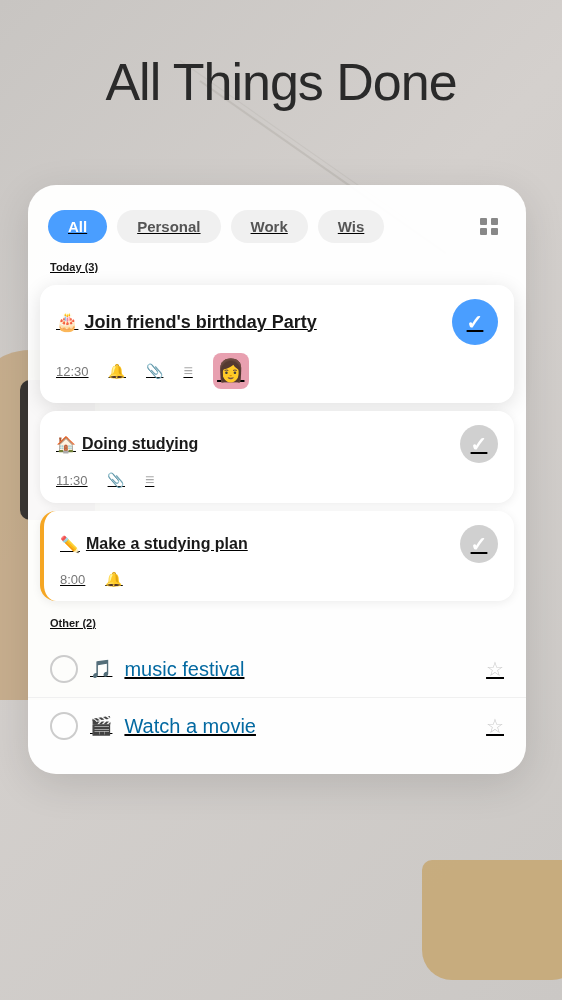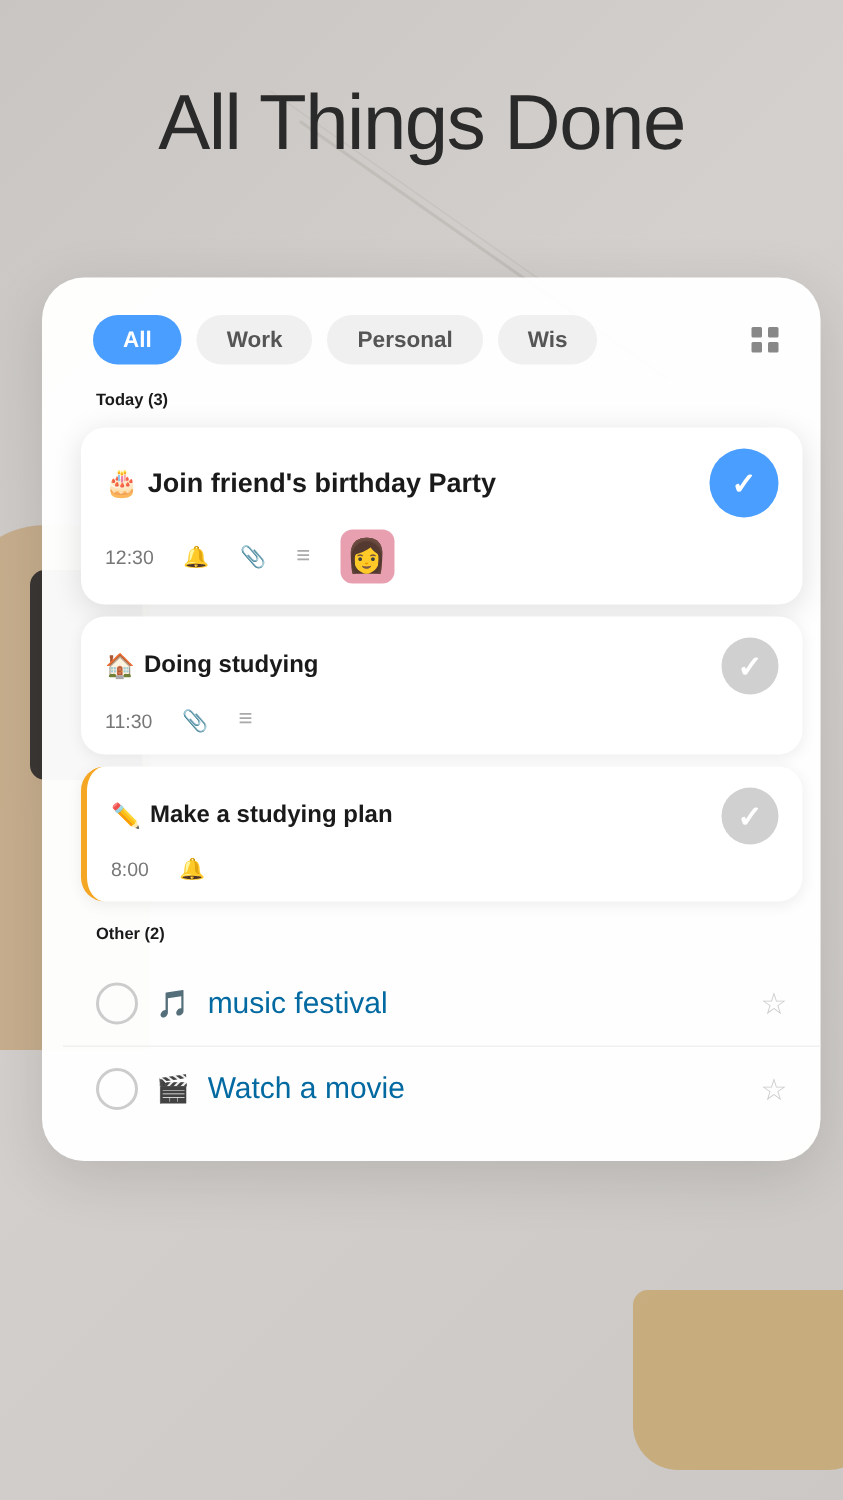--- a/index.html
+++ b/index.html
@@ -87,26 +87,27 @@
       color: #2a2a2a;
       letter-spacing: -1px;
       z-index: 10;
     }
 
     
     .main-card {
       position: absolute;
       top: 185px;
       left: 28px;
-      right: 15px;
+      right: 36px;
       background: rgba(255,255,255,0.97);
       border-radius: 28px;
-      padding: 24px 0 20px 14px;
+      padding: 24px 0 20px 0;
       z-index: 20;
       box-shadow: 0 10px 40px rgba(0,0,0,0.12);
+      text-decoration: underline;
     }
 
     
     .tabs-row {
       display: flex;
       align-items: center;
       gap: 10px;
       padding: 0 20px;
       margin-bottom: 18px;
     }
@@ -316,22 +317,22 @@
 <div class="bg-left-arm"></div>
 <div class="bg-phone"></div>
 <div class="bg-basket"></div>
 
 <h1 class="app-title">All Things Done</h1>
 
 <div class="main-card">
 
   <div class="tabs-row">
     <button class="tab tab-active">All</button>
+    <button class="tab tab-inactive">Personal</button>
     <button class="tab tab-inactive">Work</button>
-    <button class="tab tab-inactive">Personal</button>
     <button class="tab tab-inactive">Wis</button>
     <div class="tab-grid-icon">
       <div class="grid-dots">
         <div class="grid-dot"></div>
         <div class="grid-dot"></div>
         <div class="grid-dot"></div>
         <div class="grid-dot"></div>
       </div>
     </div>
   </div>

